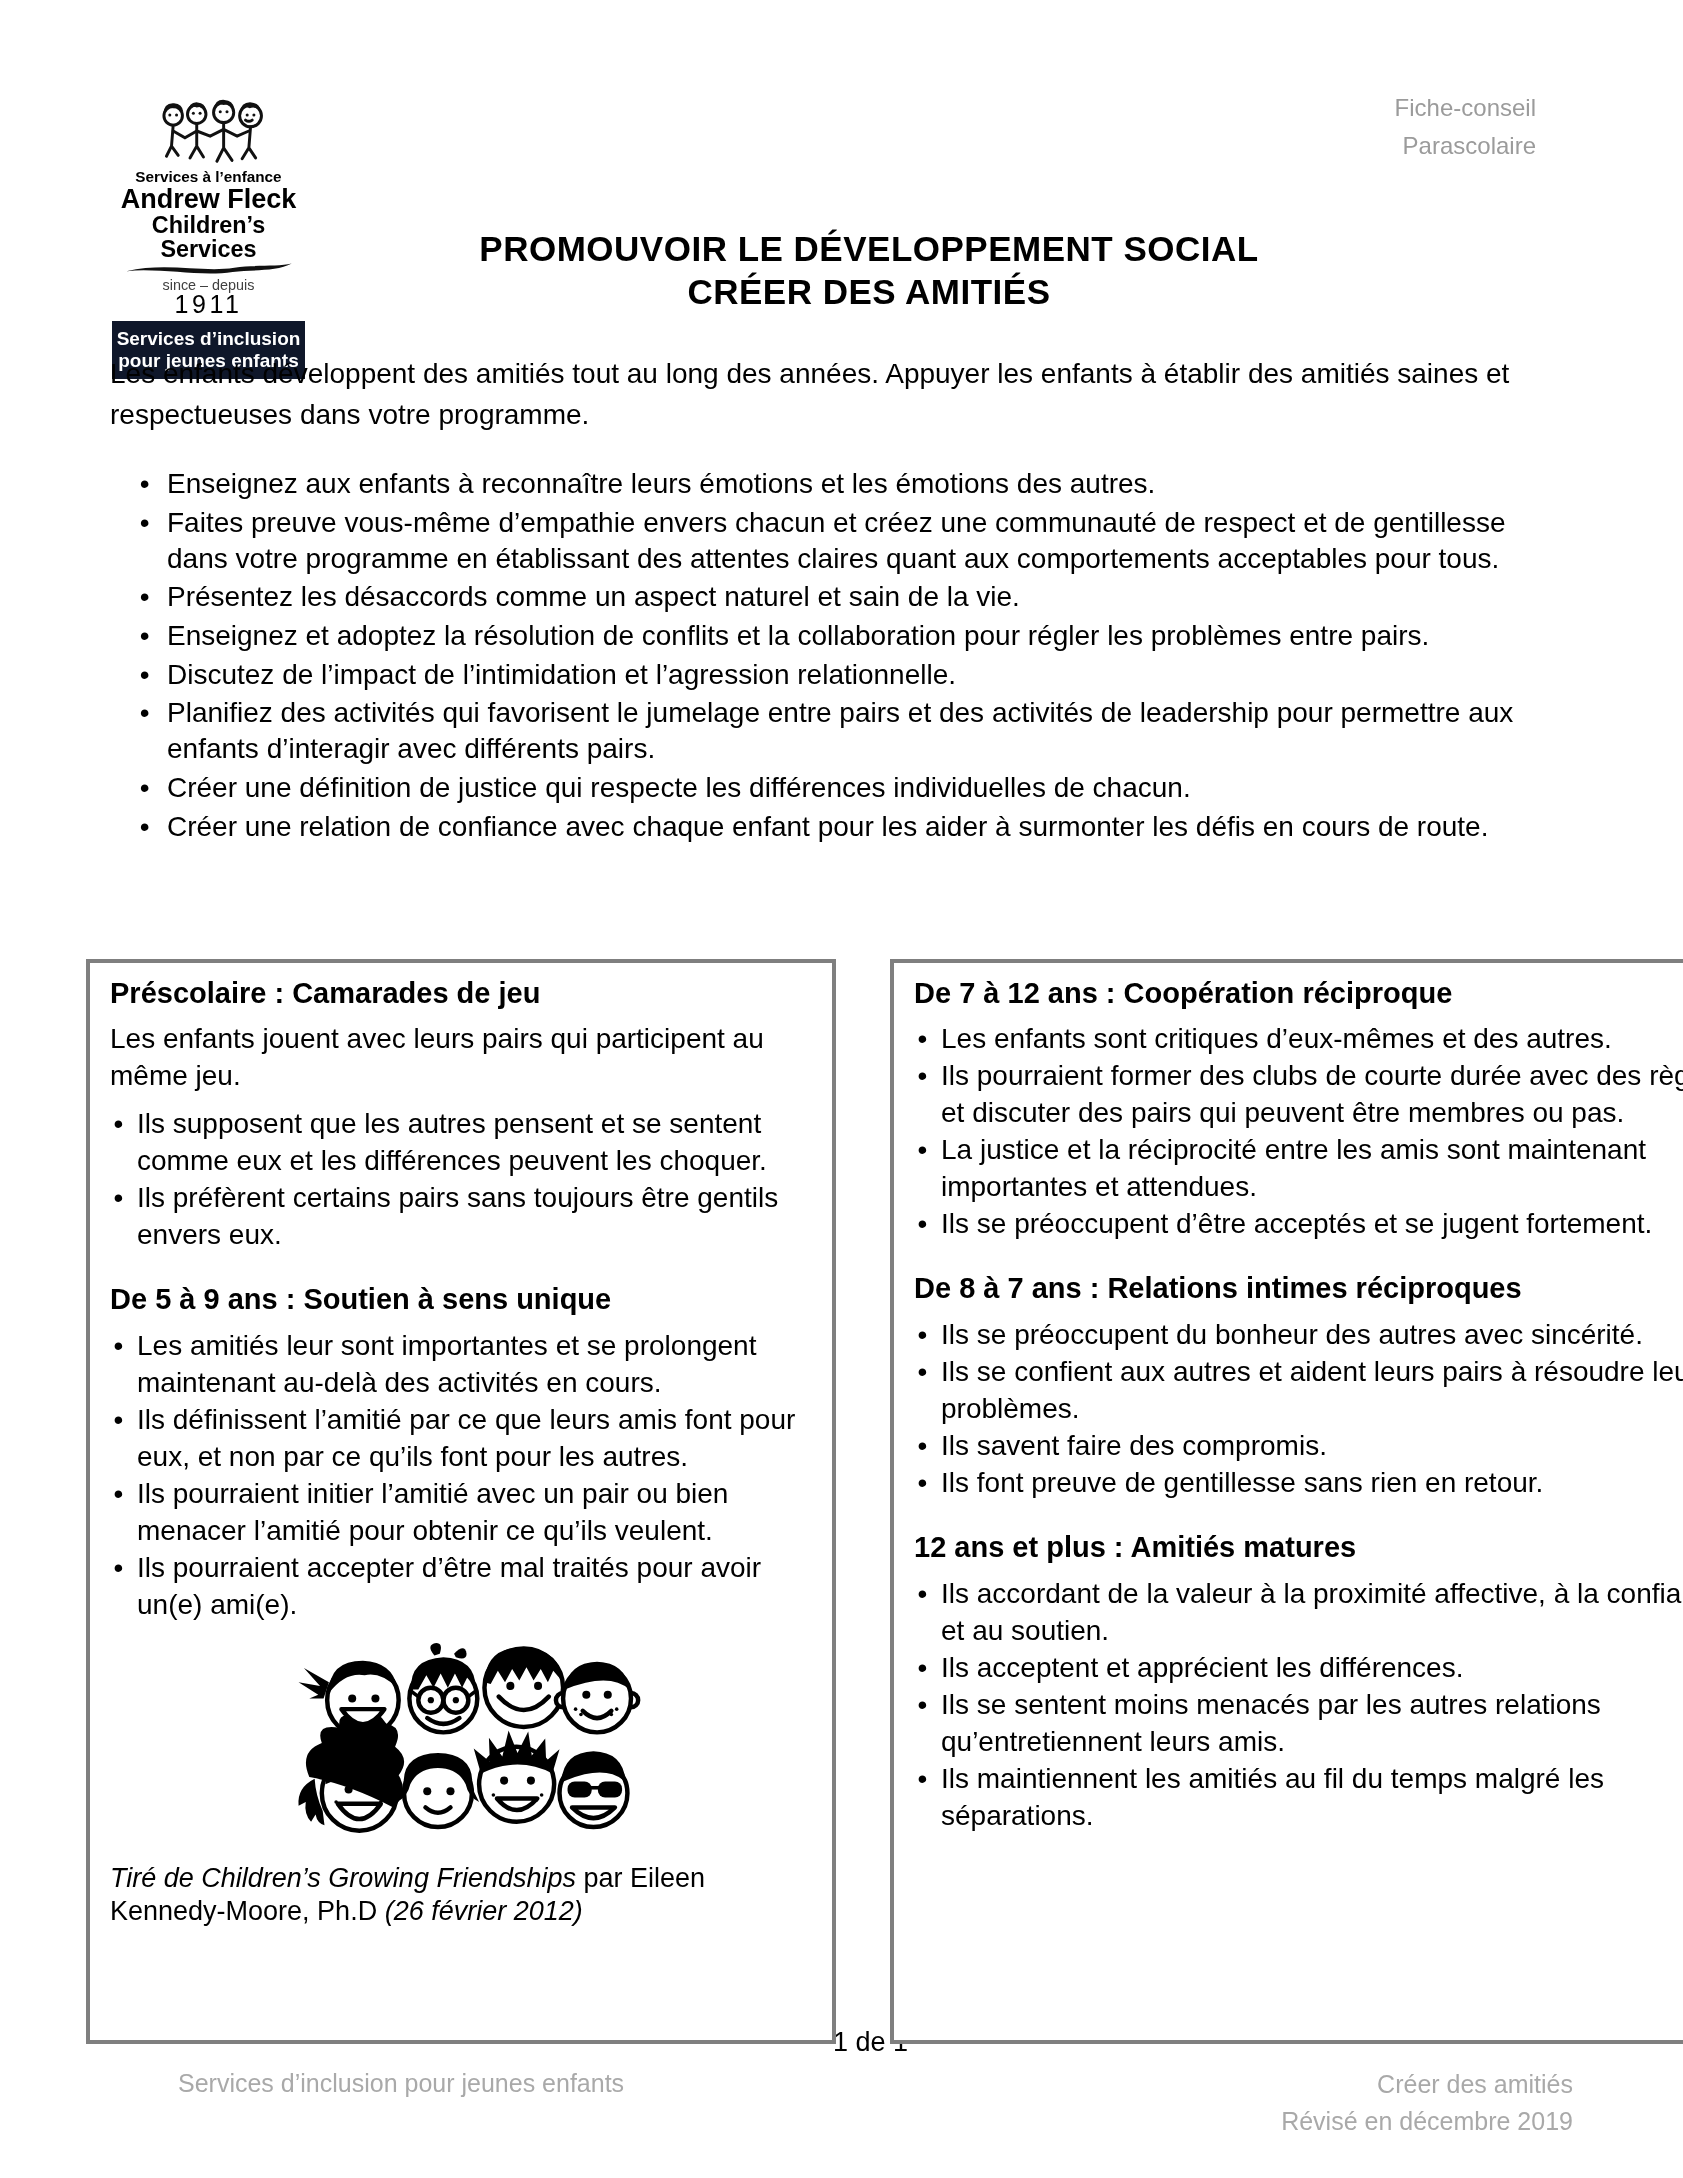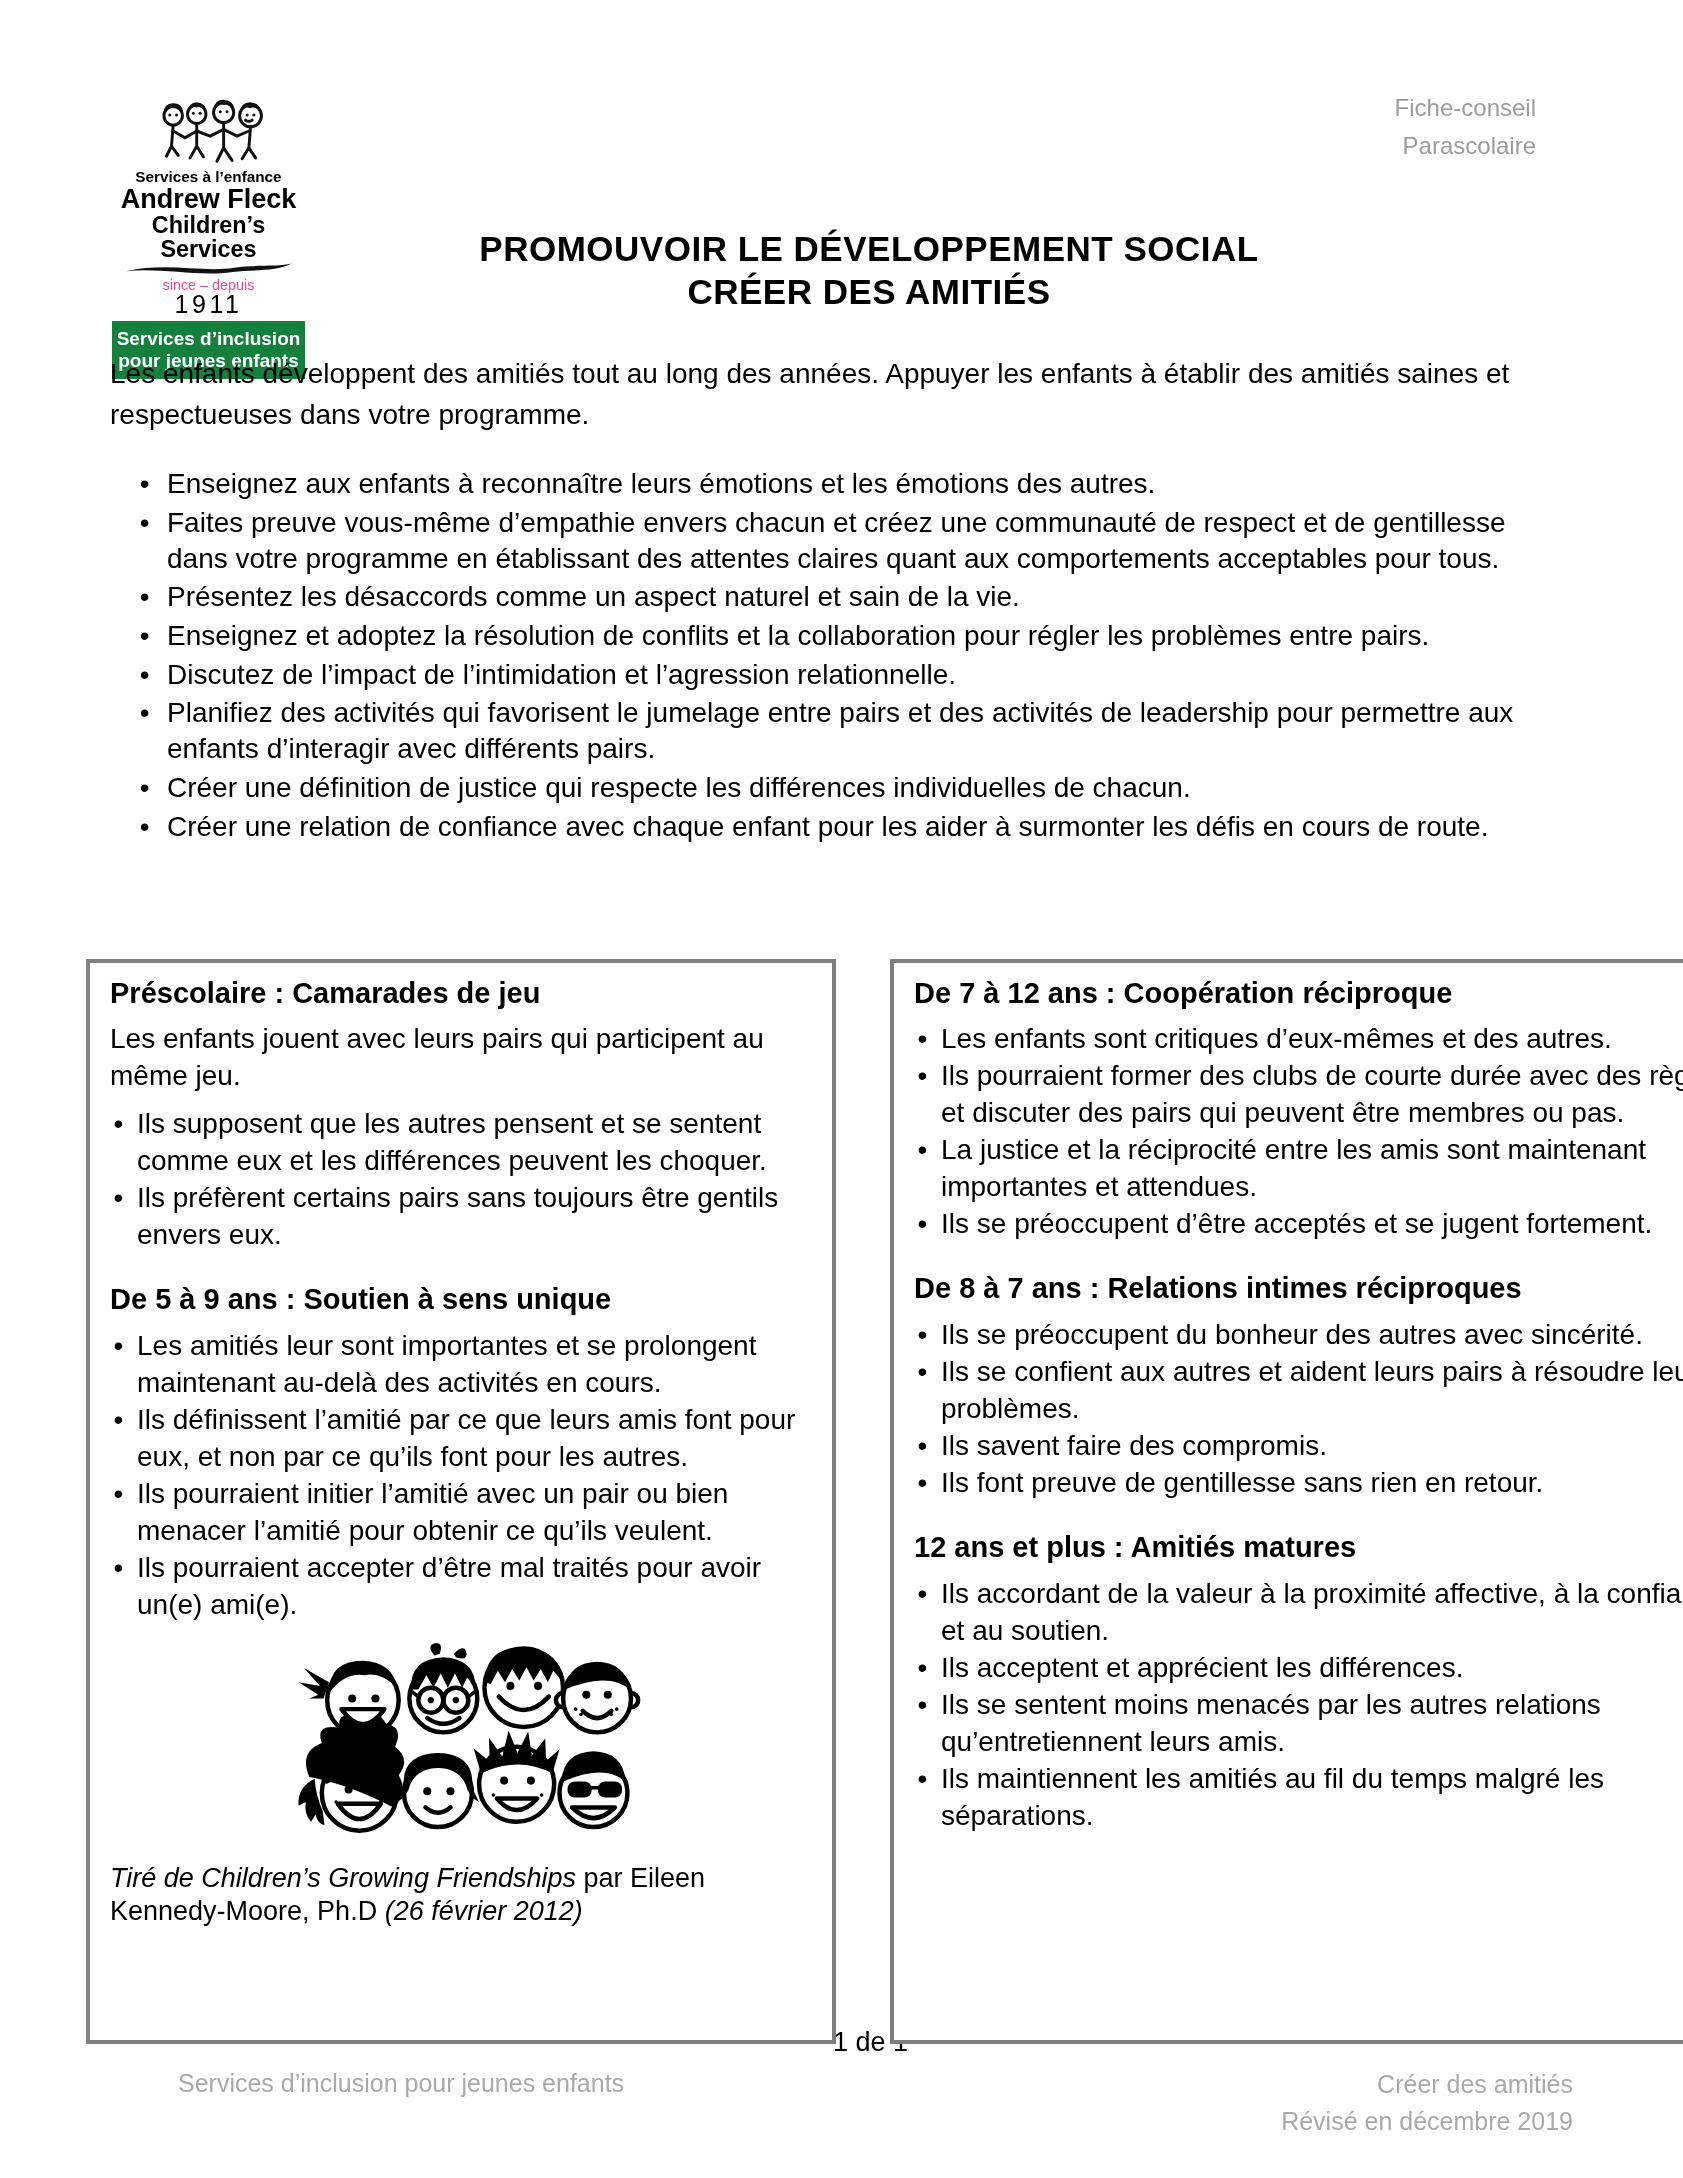--- a/index.html
+++ b/index.html
@@ -4,23 +4,23 @@
 <style>
   html,body{margin:0;padding:0;background:#fff;}
   .page{position:relative;width:1683px;height:2178px;background:#fff;overflow:hidden;
         font-family:"Liberation Sans","DejaVu Sans",sans-serif;color:#000;}
   
   .logo{position:absolute;left:112px;top:94px;width:193px;text-align:center;}
   .logo svg{display:block;margin:0 auto;}
   .logo-line1{font-size:15.3px;font-weight:bold;line-height:17px;}
   .logo-line2{font-size:27px;font-weight:bold;line-height:28px;}
   .logo-line3{font-size:23.4px;font-weight:bold;line-height:24px;}
-  .logo-since{font-size:14.4px;line-height:16px;margin-top:2.7px;color:#ec4899;}
+  .logo-since{font-size:14.4px;line-height:16px;margin-top:2.7px;color:#404040;}
   .logo-year{font-size:25px;letter-spacing:3.6px;line-height:20px;margin-top:0.9px;}
-  .logo-black{background:#15803d;color:#fff;font-weight:bold;font-size:19px;line-height:22.5px;
+  .logo-black{background:#0f172a;color:#fff;font-weight:bold;font-size:19px;line-height:22.5px;
               padding:6.3px 1.8px;margin-top:7.2px;}
   
   .tagline{position:absolute;top:89px;right:147px;text-align:right;font-size:24px;line-height:38px;color:#9b9b9b;}
   
   .title{position:absolute;left:41px;top:227px;width:1656px;text-align:center;
          font-size:35px;font-weight:bold;line-height:43px;letter-spacing:0.5px;}
   
   .intro{position:absolute;left:110px;top:353px;width:1476px;font-size:28px;line-height:41px;}
   .tips{position:absolute;left:138px;top:466px;width:1409px;list-style:none;margin:0;padding:0;
         font-size:28px;line-height:36px;}

